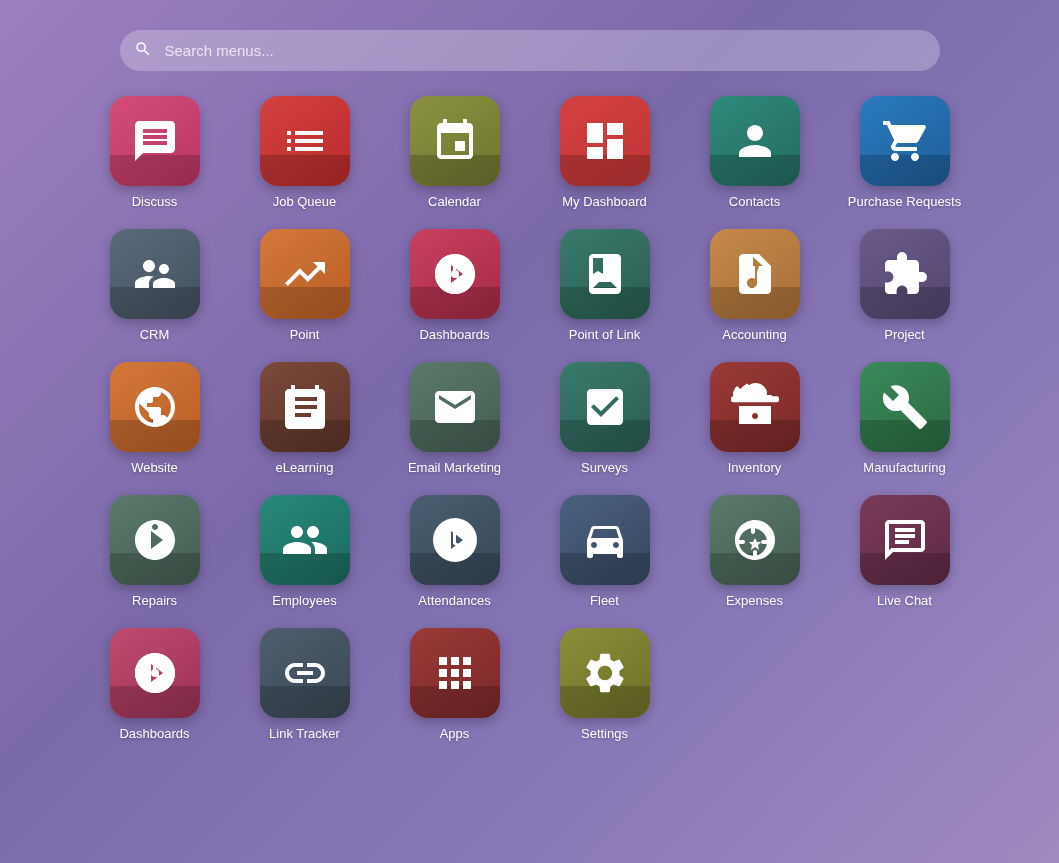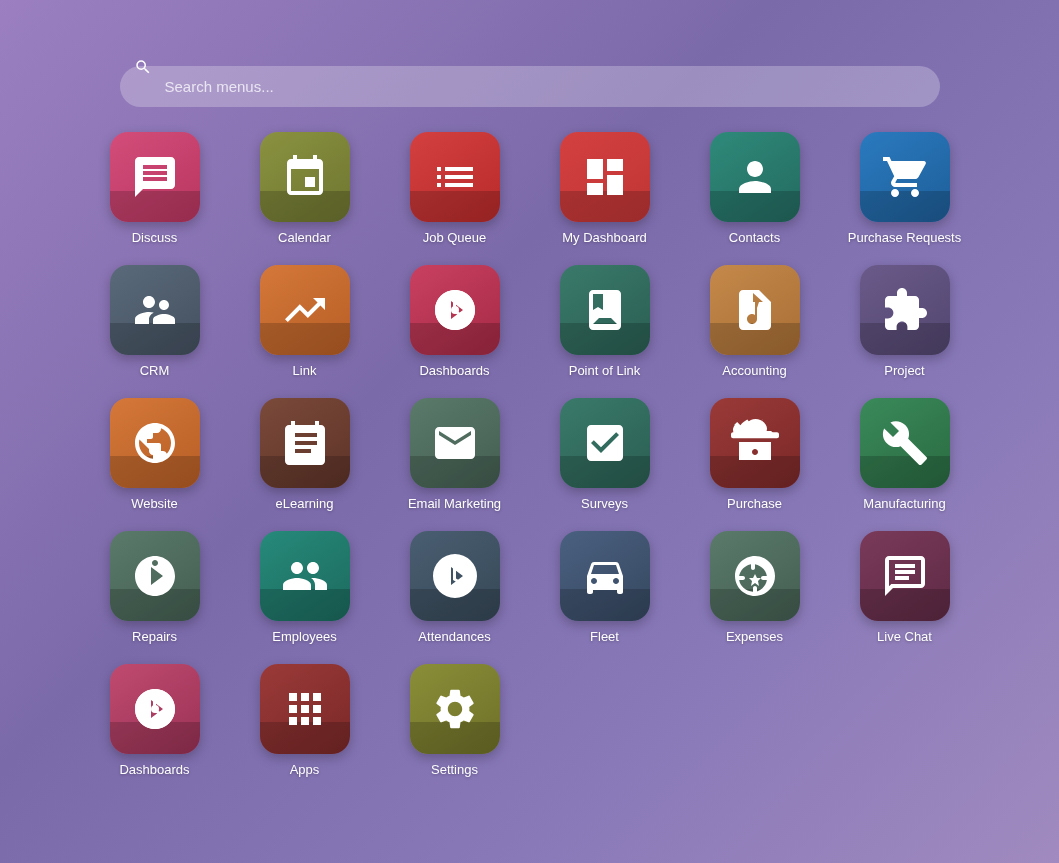--- a/index.html
+++ b/index.html
@@ -23,21 +23,20 @@
 
     .search-bar {
       width: 100%;
       padding: 12px 20px 12px 45px;
       border-radius: 25px;
       border: none;
       background: rgba(255,255,255,0.25);
       color: #fff;
       font-size: 15px;
       outline: none;
-      margin-top: 36px;
     }
 
     .search-bar::placeholder { color: rgba(255,255,255,0.75); }
 
     .search-icon-wrap {
       position: absolute;
       left: 14px;
       top: 50%;
       transform: translateY(-50%);
       color: rgba(255,255,255,0.8);
@@ -141,36 +140,36 @@
 <div class="apps-grid" id="apps-grid">
 <div class="app-item">
       <div class="app-icon bg-pink">
         <svg viewBox="0 0 24 24">
           <path d="M20 2H4c-1.1 0-2 .9-2 2v18l4-4h14c1.1 0 2-.9 2-2V4c0-1.1-.9-2-2-2zm-2 12H6v-2h12v2zm0-3H6V9h12v2zm0-3H6V6h12v2z"></path>
         </svg>
       </div>
       <div class="app-label">Discuss</div>
     </div>
     <div class="app-item">
+      <div class="app-icon bg-red">
+        <svg viewBox="0 0 24 24">
+          <path d="M3 13h2v-2H3v2zm0 4h2v-2H3v2zm0-8h2V7H3v2zm4 4h14v-2H7v2zm0 4h14v-2H7v2zM7 7v2h14V7H7z"></path>
+        </svg>
+      </div>
+      <div class="app-label">Job Queue</div>
+    </div>
+    <div class="app-item">
       <div class="app-icon bg-olive">
         <svg viewBox="0 0 24 24">
           <path d="M17 12h-5v5h5v-5zM16 1v2H8V1H6v2H5c-1.11 0-1.99.9-1.99 2L3 19c0 1.1.89 2 2 2h14c1.1 0 2-.9 2-2V5c0-1.1-.9-2-2-2h-1V1h-2zm3 18H5V8h14v11z"></path>
         </svg>
       </div>
       <div class="app-label">Calendar</div>
     </div>
     <div class="app-item">
-      <div class="app-icon bg-red">
-        <svg viewBox="0 0 24 24">
-          <path d="M3 13h2v-2H3v2zm0 4h2v-2H3v2zm0-8h2V7H3v2zm4 4h14v-2H7v2zm0 4h14v-2H7v2zM7 7v2h14V7H7z"></path>
-        </svg>
-      </div>
-      <div class="app-label">Job Queue</div>
-    </div>
-    <div class="app-item">
       <div class="app-icon bg-coral">
         <svg viewBox="0 0 24 24">
           <path d="M3 13h8V3H3v10zm0 8h8v-6H3v6zm10 0h8V11h-8v10zm0-18v6h8V3h-8z"></path>
         </svg>
       </div>
       <div class="app-label">My Dashboard</div>
     </div>
     <div class="app-item">
       <div class="app-icon bg-teal">
         <svg viewBox="0 0 24 24">
@@ -194,21 +193,21 @@
         </svg>
       </div>
       <div class="app-label">CRM</div>
     </div>
     <div class="app-item">
       <div class="app-icon bg-orange">
         <svg viewBox="0 0 24 24">
           <path d="M16 6l2.29 2.29-4.88 4.88-4-4L2 16.59 3.41 18l6-6 4 4 6.3-6.29L22 12V6z"></path>
         </svg>
       </div>
-      <div class="app-label">Link</div>
+      <div class="app-label">Point</div>
     </div>
     <div class="app-item">
       <div class="app-icon bg-crimson">
         <svg viewBox="0 0 24 24">
           <path d="M12 2C6.48 2 2 6.48 2 12s4.48 10 10 10 10-4.48 10-10S17.52 2 12 2zm-2 14.5v-9l6 4.5-6 4.5z"></path>
           <path d="M12 2C6.48 2 2 6.48 2 12s4.48 10 10 10 10-4.48 10-10S17.52 2 12 2zm1 13h-2V7h2v8zm0 4h-2v-2h2v2z" style="display:none"></path>
           <circle cx="12" cy="12" r="2"></circle>
           <path d="M12 2a10 10 0 100 20A10 10 0 0012 2zm0 18a8 8 0 110-16 8 8 0 010 16zm.5-13H11v6l5.25 3.15.75-1.23-4.5-2.67V7z"></path>
         </svg>
       </div>
@@ -269,21 +268,21 @@
         </svg>
       </div>
       <div class="app-label">Surveys</div>
     </div>
     <div class="app-item">
       <div class="app-icon bg-brick">
         <svg viewBox="0 0 24 24">
           <path d="M20 6h-2.18c.07-.44.18-.86.18-1.3C18 2.57 15.43 0 12.3 0c-1.7 0-3.21.77-4.2 2L12 5.5 15.9 0c-.03.07-.06.14-.09.21L12 5.3l-3.81-5.09C7.21.77 5.7 1.54 4.7 3.1L3.09 1.49 1.68 2.9l.18.18C1.34 3.77 1 4.52 1 5.4c0 .43.11.84.18 1.26H1c-.55 0-1 .45-1 1v1c0 .55.45 1 1 1h22c.55 0 1-.45 1-1v-1c0-.55-.45-1-1-1h-2.18zM4 11.5v9h16v-9H4zm8 6.5c-.83 0-1.5-.67-1.5-1.5S11.17 15 12 15s1.5.67 1.5 1.5S12.83 18 12 18z"></path>
         </svg>
       </div>
-      <div class="app-label">Purchase</div>
+      <div class="app-label">Inventory</div>
     </div>
     <div class="app-item">
       <div class="app-icon bg-green">
         <svg viewBox="0 0 24 24">
           <path d="M22.7 19l-9.1-9.1c.9-2.3.4-5-1.5-6.9-2-2-5-2.4-7.4-1.3L9 6 6 9 1.6 4.7C.4 7.1.9 10.1 2.9 12.1c1.9 1.9 4.6 2.4 6.9 1.5l9.1 9.1c.4.4 1 .4 1.4 0l2.3-2.3c.5-.4.5-1.1.1-1.4z"></path>
         </svg>
       </div>
       <div class="app-label">Manufacturing</div>
     </div>
     <div class="app-item">
@@ -342,20 +341,28 @@
         <svg viewBox="0 0 24 24">
           <path d="M12 2C6.48 2 2 6.48 2 12s4.48 10 10 10 10-4.48 10-10S17.52 2 12 2zm-2 14.5v-9l6 4.5-6 4.5z"></path>
           <path d="M12 2C6.48 2 2 6.48 2 12s4.48 10 10 10 10-4.48 10-10S17.52 2 12 2zm1 13h-2V7h2v8zm0 4h-2v-2h2v2z" style="display:none"></path>
           <circle cx="12" cy="12" r="2"></circle>
           <path d="M12 2a10 10 0 100 20A10 10 0 0012 2zm0 18a8 8 0 110-16 8 8 0 010 16zm.5-13H11v6l5.25 3.15.75-1.23-4.5-2.67V7z"></path>
         </svg>
       </div>
       <div class="app-label">Dashboards</div>
     </div>
     <div class="app-item">
+      <div class="app-icon bg-navy-gray">
+        <svg viewBox="0 0 24 24">
+          <path d="M17 7h-4v2h4c1.65 0 3 1.35 3 3s-1.35 3-3 3h-4v2h4c2.76 0 5-2.24 5-5s-2.24-5-5-5zm-6 8H7c-1.65 0-3-1.35-3-3s1.35-3 3-3h4V7H7c-2.76 0-5 2.24-5 5s2.24 5 5 5h4v-2zm-3-4h8v2H8z"></path>
+        </svg>
+      </div>
+      <div class="app-label">Link Tracker</div>
+    </div>
+    <div class="app-item">
       <div class="app-icon bg-brick">
         <svg viewBox="0 0 24 24">
           <path d="M4 8h4V4H4v4zm6 12h4v-4h-4v4zm-6 0h4v-4H4v4zm0-6h4v-4H4v4zm6 0h4v-4h-4v4zm6-10v4h4V4h-4zm-6 4h4V4h-4v4zm6 6h4v-4h-4v4zm0 6h4v-4h-4v4z"></path>
         </svg>
       </div>
       <div class="app-label">Apps</div>
     </div>
     <div class="app-item">
       <div class="app-icon bg-dk-olive">
         <svg viewBox="0 0 24 24">

